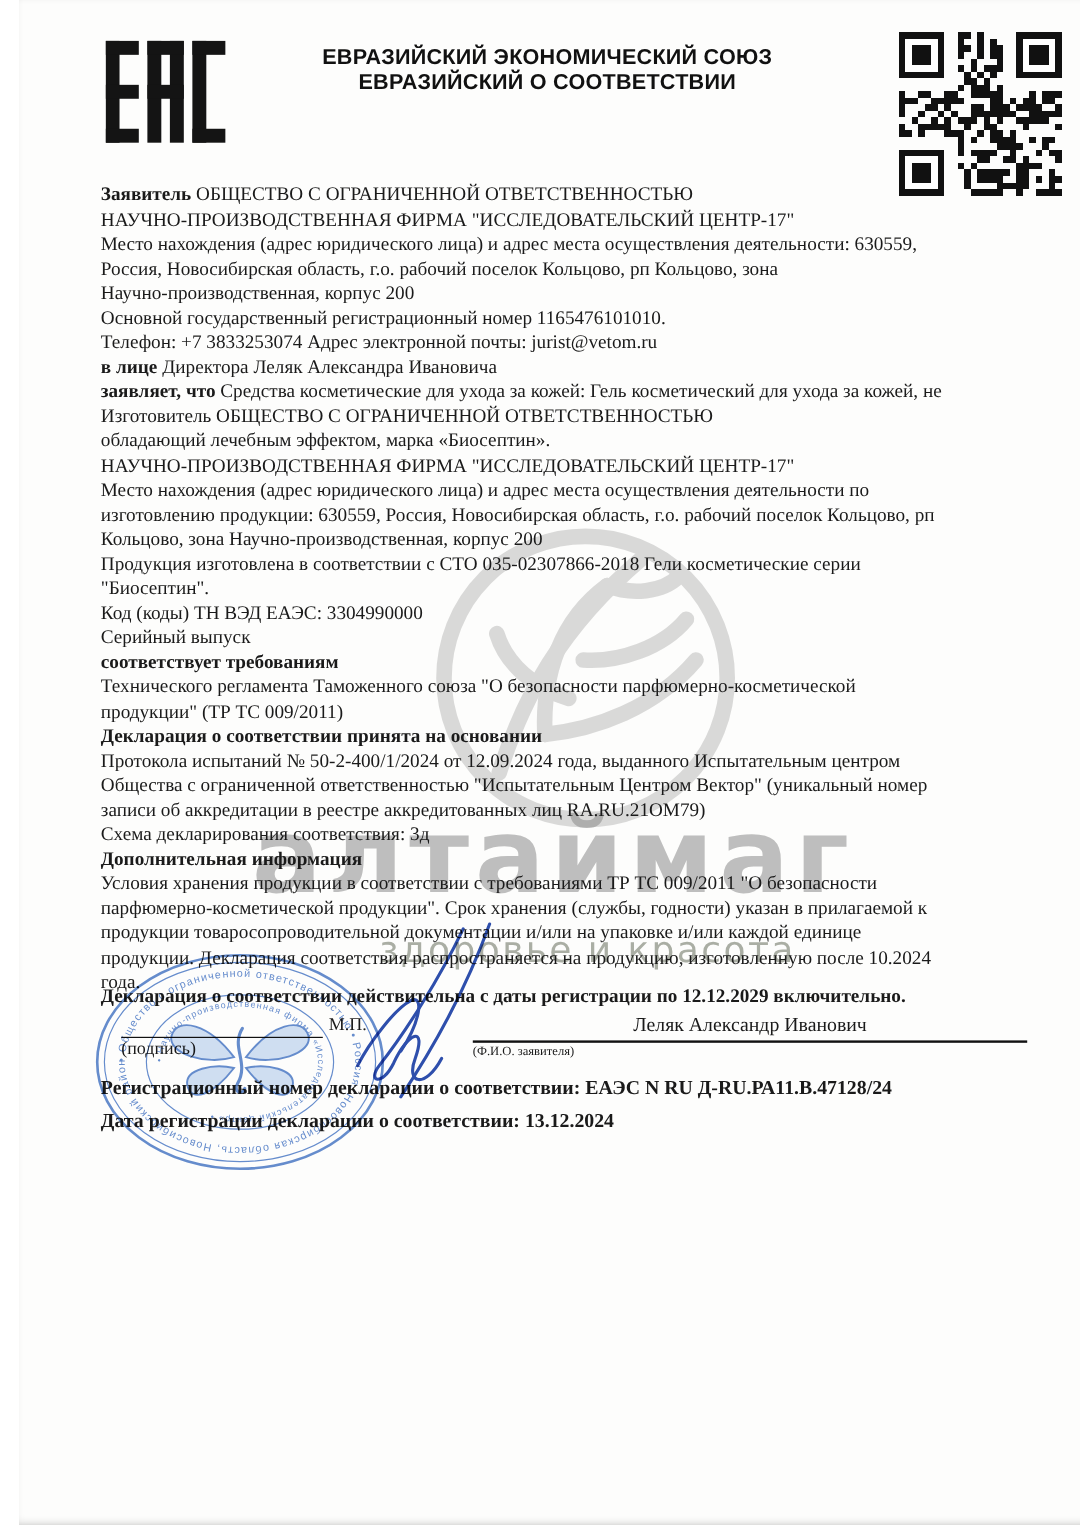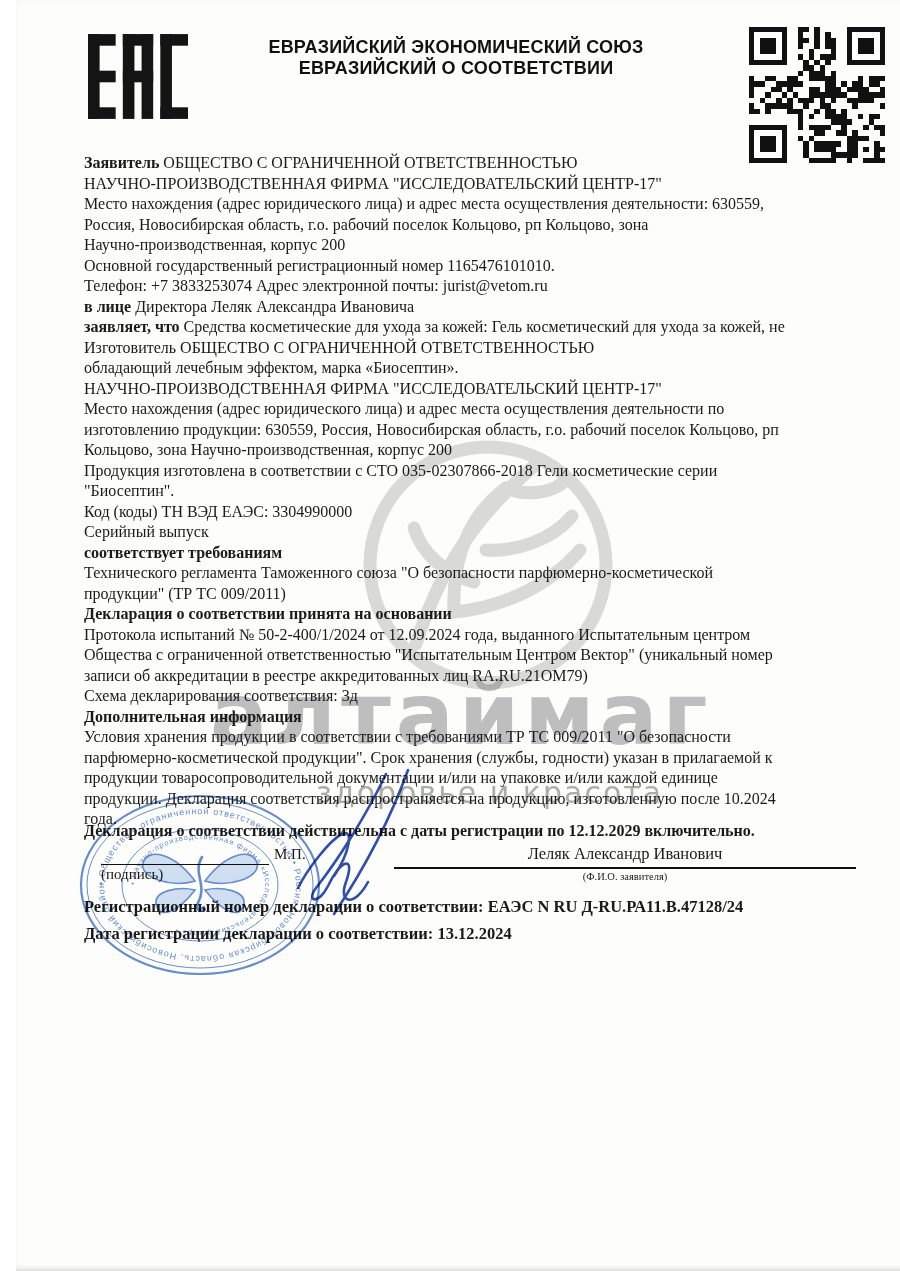--- a/index.html
+++ b/index.html
@@ -44,21 +44,21 @@
   
   .sig-line-left{position:absolute; left:85px; top:843px; width:168px; height:21px;
     border-bottom:1.6px solid #111; z-index:3;}
   .sig-caption{position:absolute; left:85px; top:866px; width:168px; text-align:left;
     font-size:15px; z-index:3;}
   .mp-label{position:absolute; left:258px; top:846px; font-size:15px; z-index:3;}
   .fio-name{position:absolute; left:378px; top:844px; width:462px; text-align:center;
     font-size:16.5px; z-index:2;}
   .sig-line-right{position:absolute; left:378px; top:845px; width:462px; height:22px;
     border-bottom:2px solid #111; z-index:2;}
-  .fio-caption{position:absolute; left:378px; top:871px; width:462px; text-align:center;
+  .fio-caption{position:absolute; left:378px; top:871px; width:462px; text-align:left;
     font-size:10.5px; z-index:2;}
   .reg-number{position:absolute; left:68px; top:897px; font-size:16.5px; font-weight:bold;
     white-space:nowrap; z-index:2;}
   .reg-date{position:absolute; left:68px; top:924px; font-size:16.5px; font-weight:bold;
     white-space:nowrap; z-index:2;}
   
   .stamp{position:absolute; left:60px; top:791px; width:248px; height:188px;
     z-index:4; opacity:.85; mix-blend-mode:multiply;}
   .handwritten{position:absolute; left:222px; top:768px; width:200px; height:170px;
     z-index:5; mix-blend-mode:multiply;}

